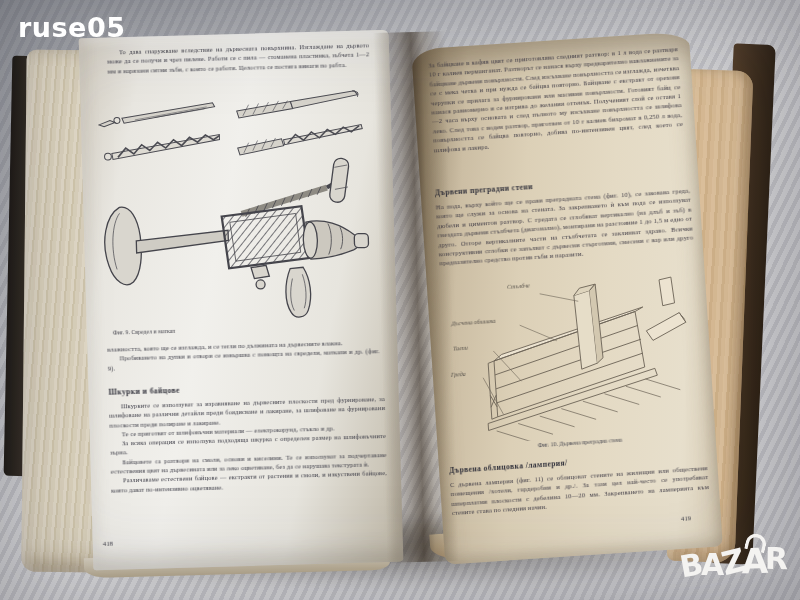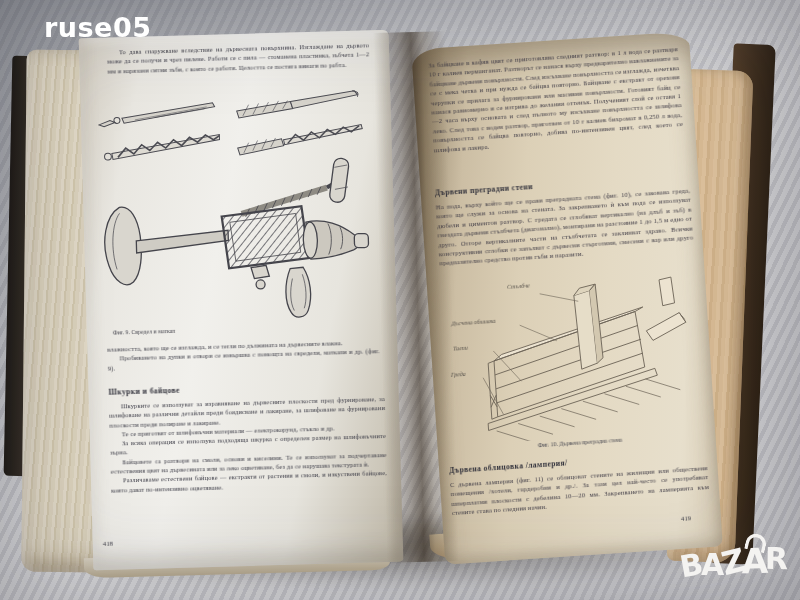--- a/index.html
+++ b/index.html
@@ -48,21 +48,21 @@
   .bhead{position:absolute;font-weight:bold;font-size:7.6px;color:#30303a;letter-spacing:.4px;filter:blur(.3px);}
   .fig-cap{position:absolute;font-size:5.9px;color:#46464f;filter:blur(.35px);}
   .pagenum{position:absolute;font-size:6.8px;color:#3a3a45;filter:blur(.3px);}
   .indent{text-indent:12px;}
   .print p{margin:0;text-indent:12px;}
   .print p.noind{text-indent:0;}
 
   .fig-label{position:absolute;font-style:italic;font-size:6px;color:#55504a;filter:blur(.3px);white-space:nowrap;}
 
   .username{position:absolute;left:18px;top:12px;font-family:"DejaVu Sans",sans-serif;font-weight:bold;
-    font-size:27px;color:#fff;letter-spacing:.5px;z-index:20;margin-left:26px;}
+    font-size:27px;color:#fff;letter-spacing:.5px;z-index:20;}
   .bazar{position:absolute;left:680px;top:546px;transform:rotate(-4deg);z-index:20;
     font-family:"DejaVu Sans",sans-serif;font-weight:bold;color:#f4f3f1;white-space:nowrap;}
   .bazar span{display:inline-block;font-size:30px;line-height:1;letter-spacing:-2px;position:relative;}
   .bazar .l1{transform:rotate(-6deg);}
   .bazar .l2{transform:rotate(4deg) translateY(1px);}
   .bazar .l3{transform:rotate(-10deg);font-size:32px;}
   .bazar .l4{transform:rotate(3deg) scale(1.15);}
   .bazar .l5{transform:rotate(5deg) translateY(-1px);}
   .bag-handle{position:absolute;left:4px;top:-9px;width:12px;height:12px;border:3.5px solid #f4f3f1;
     border-bottom:none;border-radius:9px 9px 0 0;transform:rotate(14deg);}

